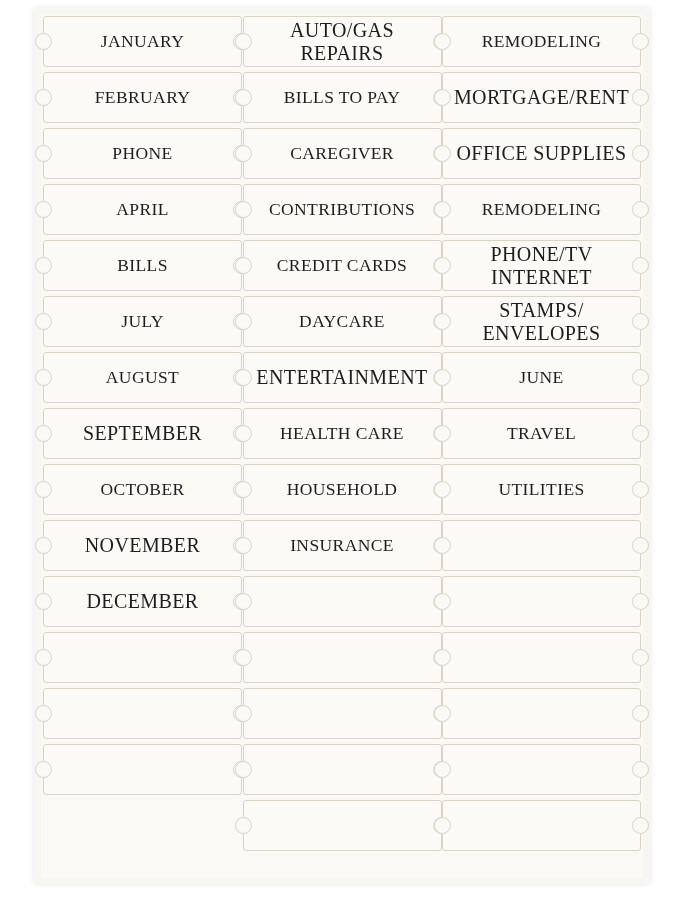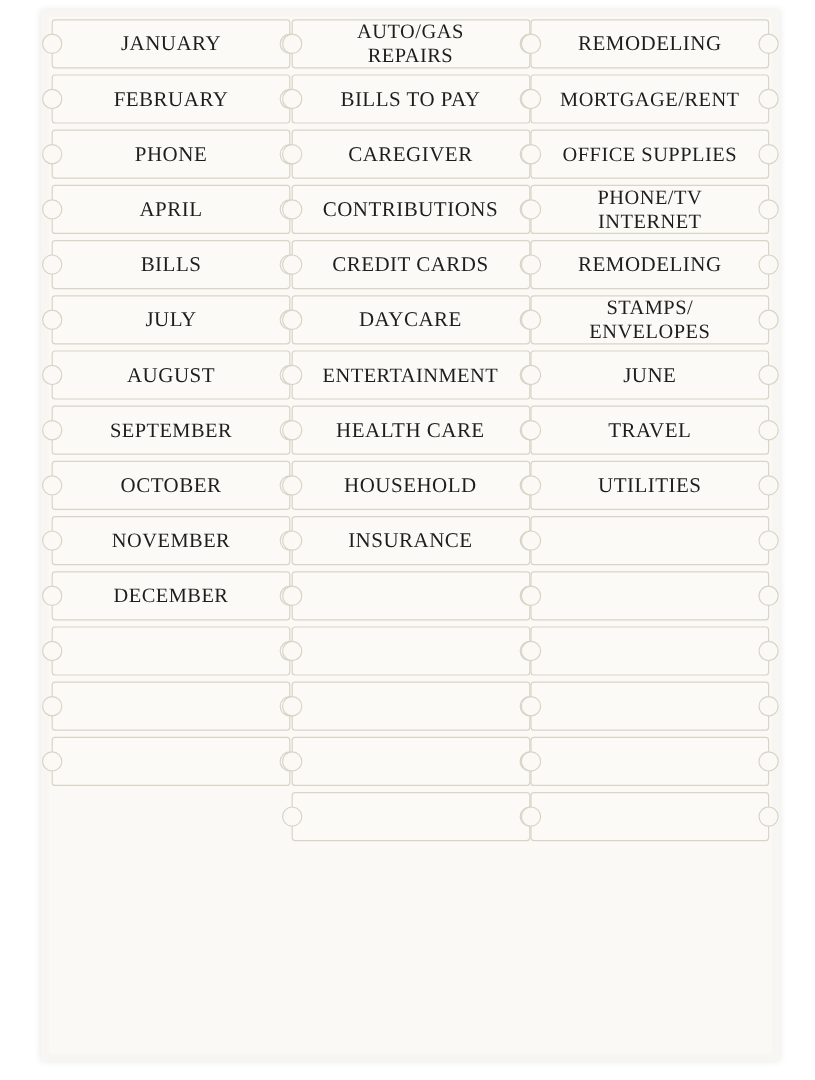--- a/index.html
+++ b/index.html
@@ -41,21 +41,21 @@
     padding: 2px 2px 0 2px;
     box-sizing: border-box;
   }
   .column {
     width: 199px;
     display: flex;
     flex-direction: column;
   }
   .label-tab {
     position: relative;
-    height: 41px;
+    height: 51px;
     margin-bottom: 5px;
     background: #fbfaf7;
     border: 1px solid #d8d4c6;
     border-radius: 3px;
     display: flex;
     align-items: center;
     justify-content: center;
     box-sizing: border-box;
   }
   
@@ -79,21 +79,21 @@
     letter-spacing: 0.4px;
     color: #1d1d1d;
     text-align: center;
     line-height: 1.12;
     padding: 0 6px;
     z-index: 2;
     position: relative;
     white-space: pre-line;
   }
   .label-text.small {
-    font-size: 17px;
+    font-size: 20px;
   }
 </style>
 </head>
 <body>
 
 <div id="sheet">
   <div id="sheet-inner">
     <div id="columns">
 
       <div class="column">
@@ -194,25 +194,25 @@
         <div class="label-tab">
             <span class="label-text">REMODELING</span>
           </div>
         <div class="label-tab">
             <span class="label-text small">MORTGAGE/RENT</span>
           </div>
         <div class="label-tab">
             <span class="label-text small">OFFICE SUPPLIES</span>
           </div>
         <div class="label-tab">
+            <span class="label-text">REMODELING</span>
+          </div>
+        <div class="label-tab">
             <span class="label-text small">PHONE/TV
 INTERNET</span>
-          </div>
-        <div class="label-tab">
-            <span class="label-text">REMODELING</span>
           </div>
         <div class="label-tab">
             <span class="label-text small">STAMPS/
 ENVELOPES</span>
           </div>
         <div class="label-tab">
             <span class="label-text">JUNE</span>
           </div>
         <div class="label-tab">
             <span class="label-text">TRAVEL</span>

